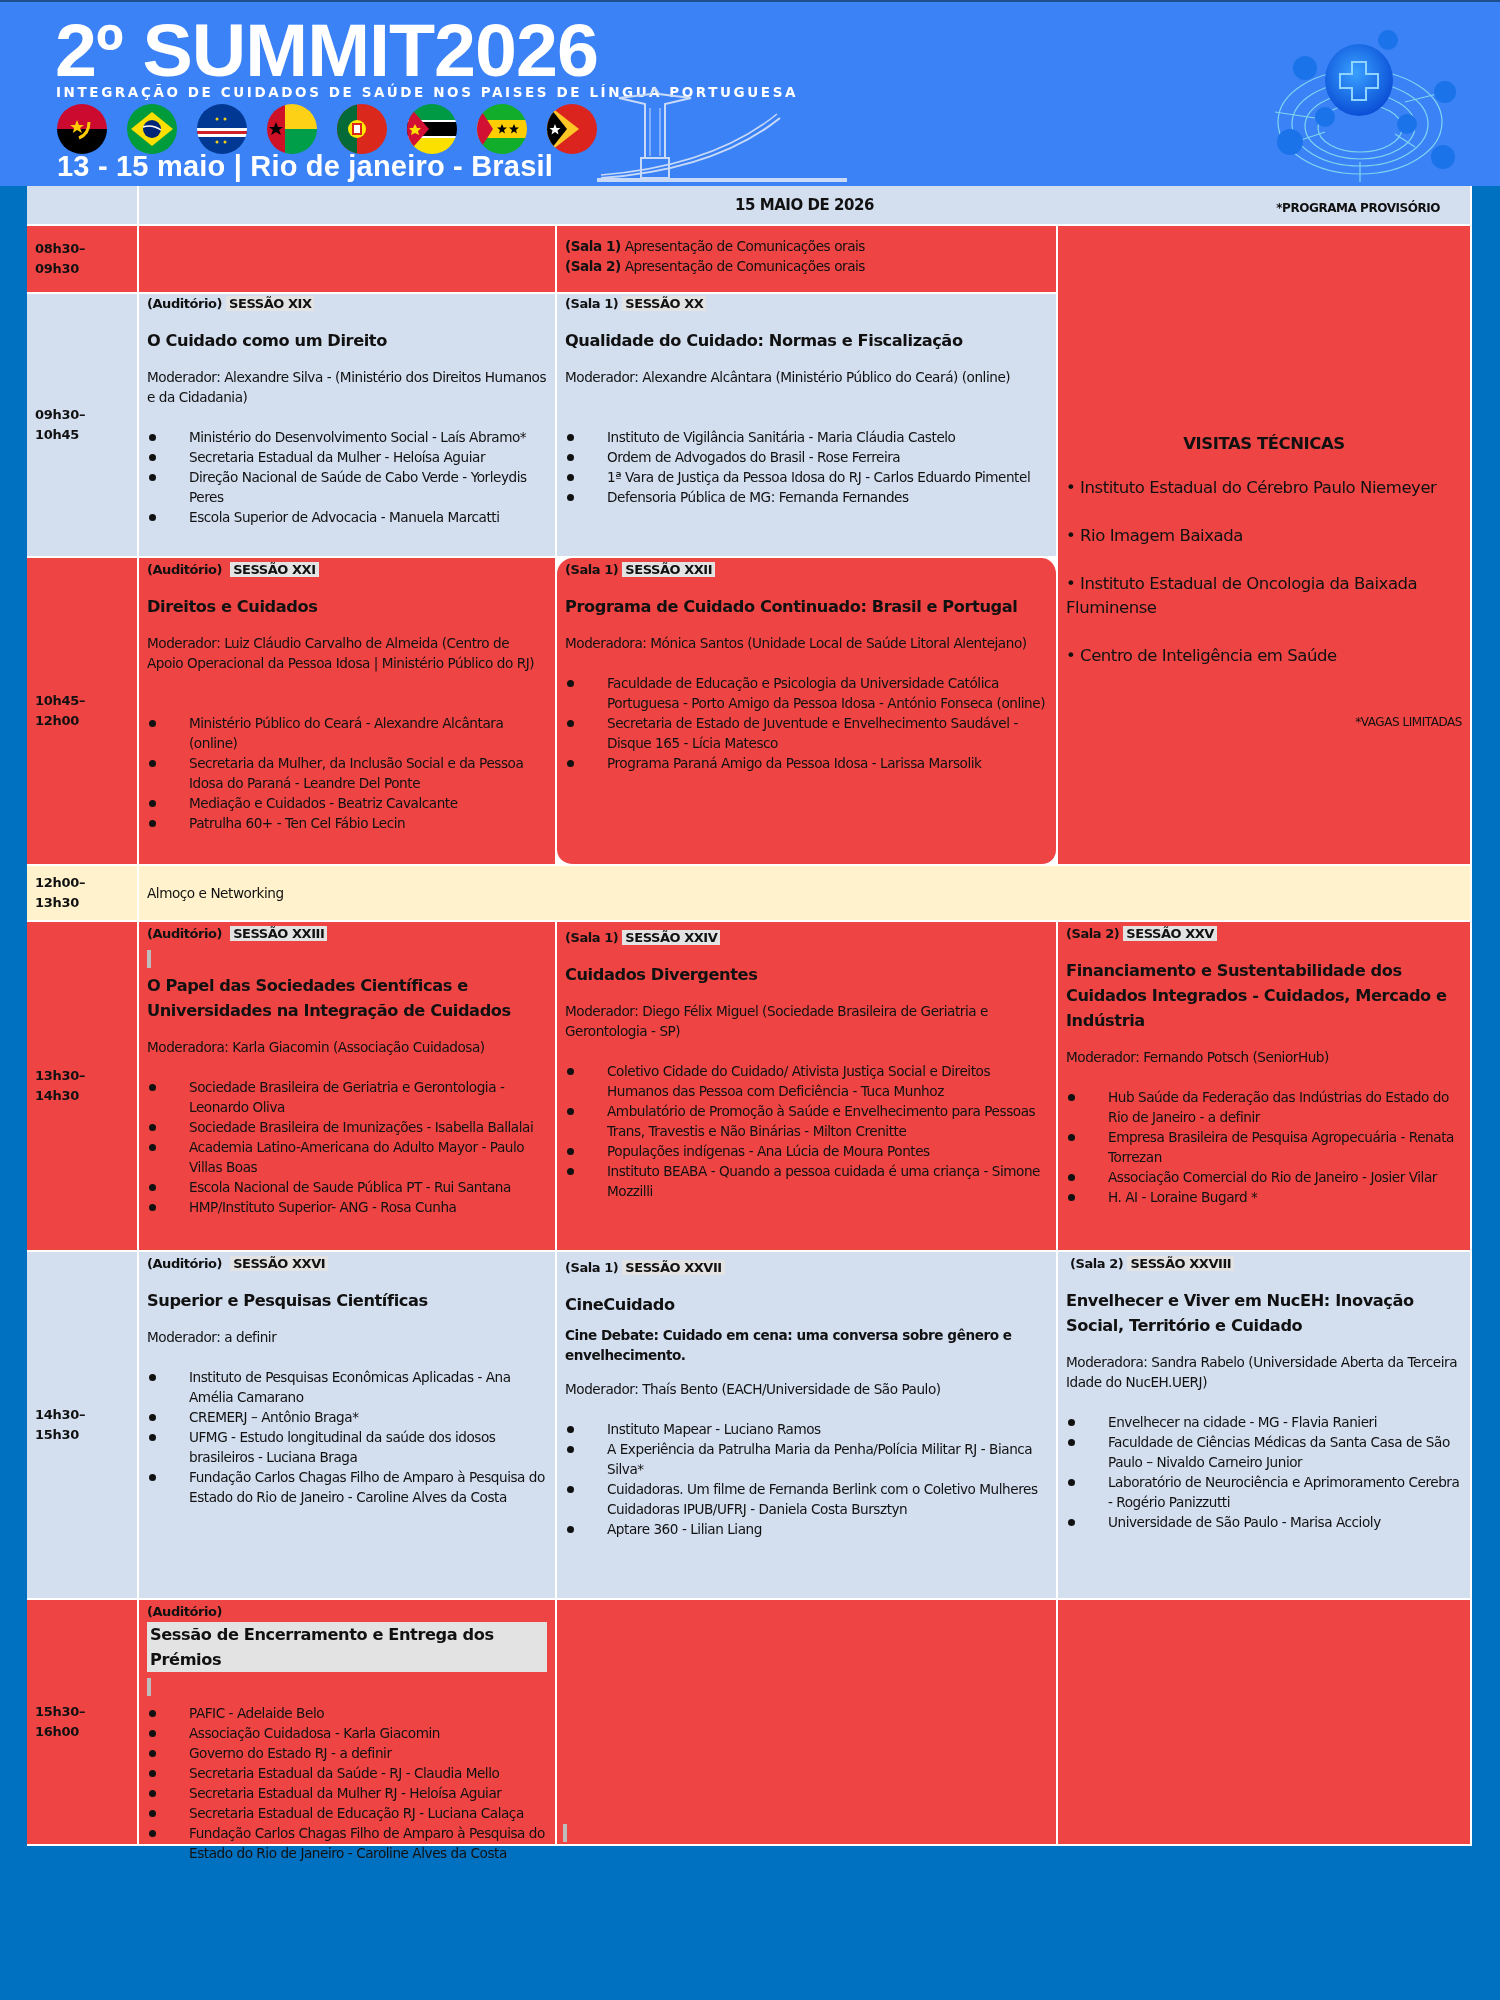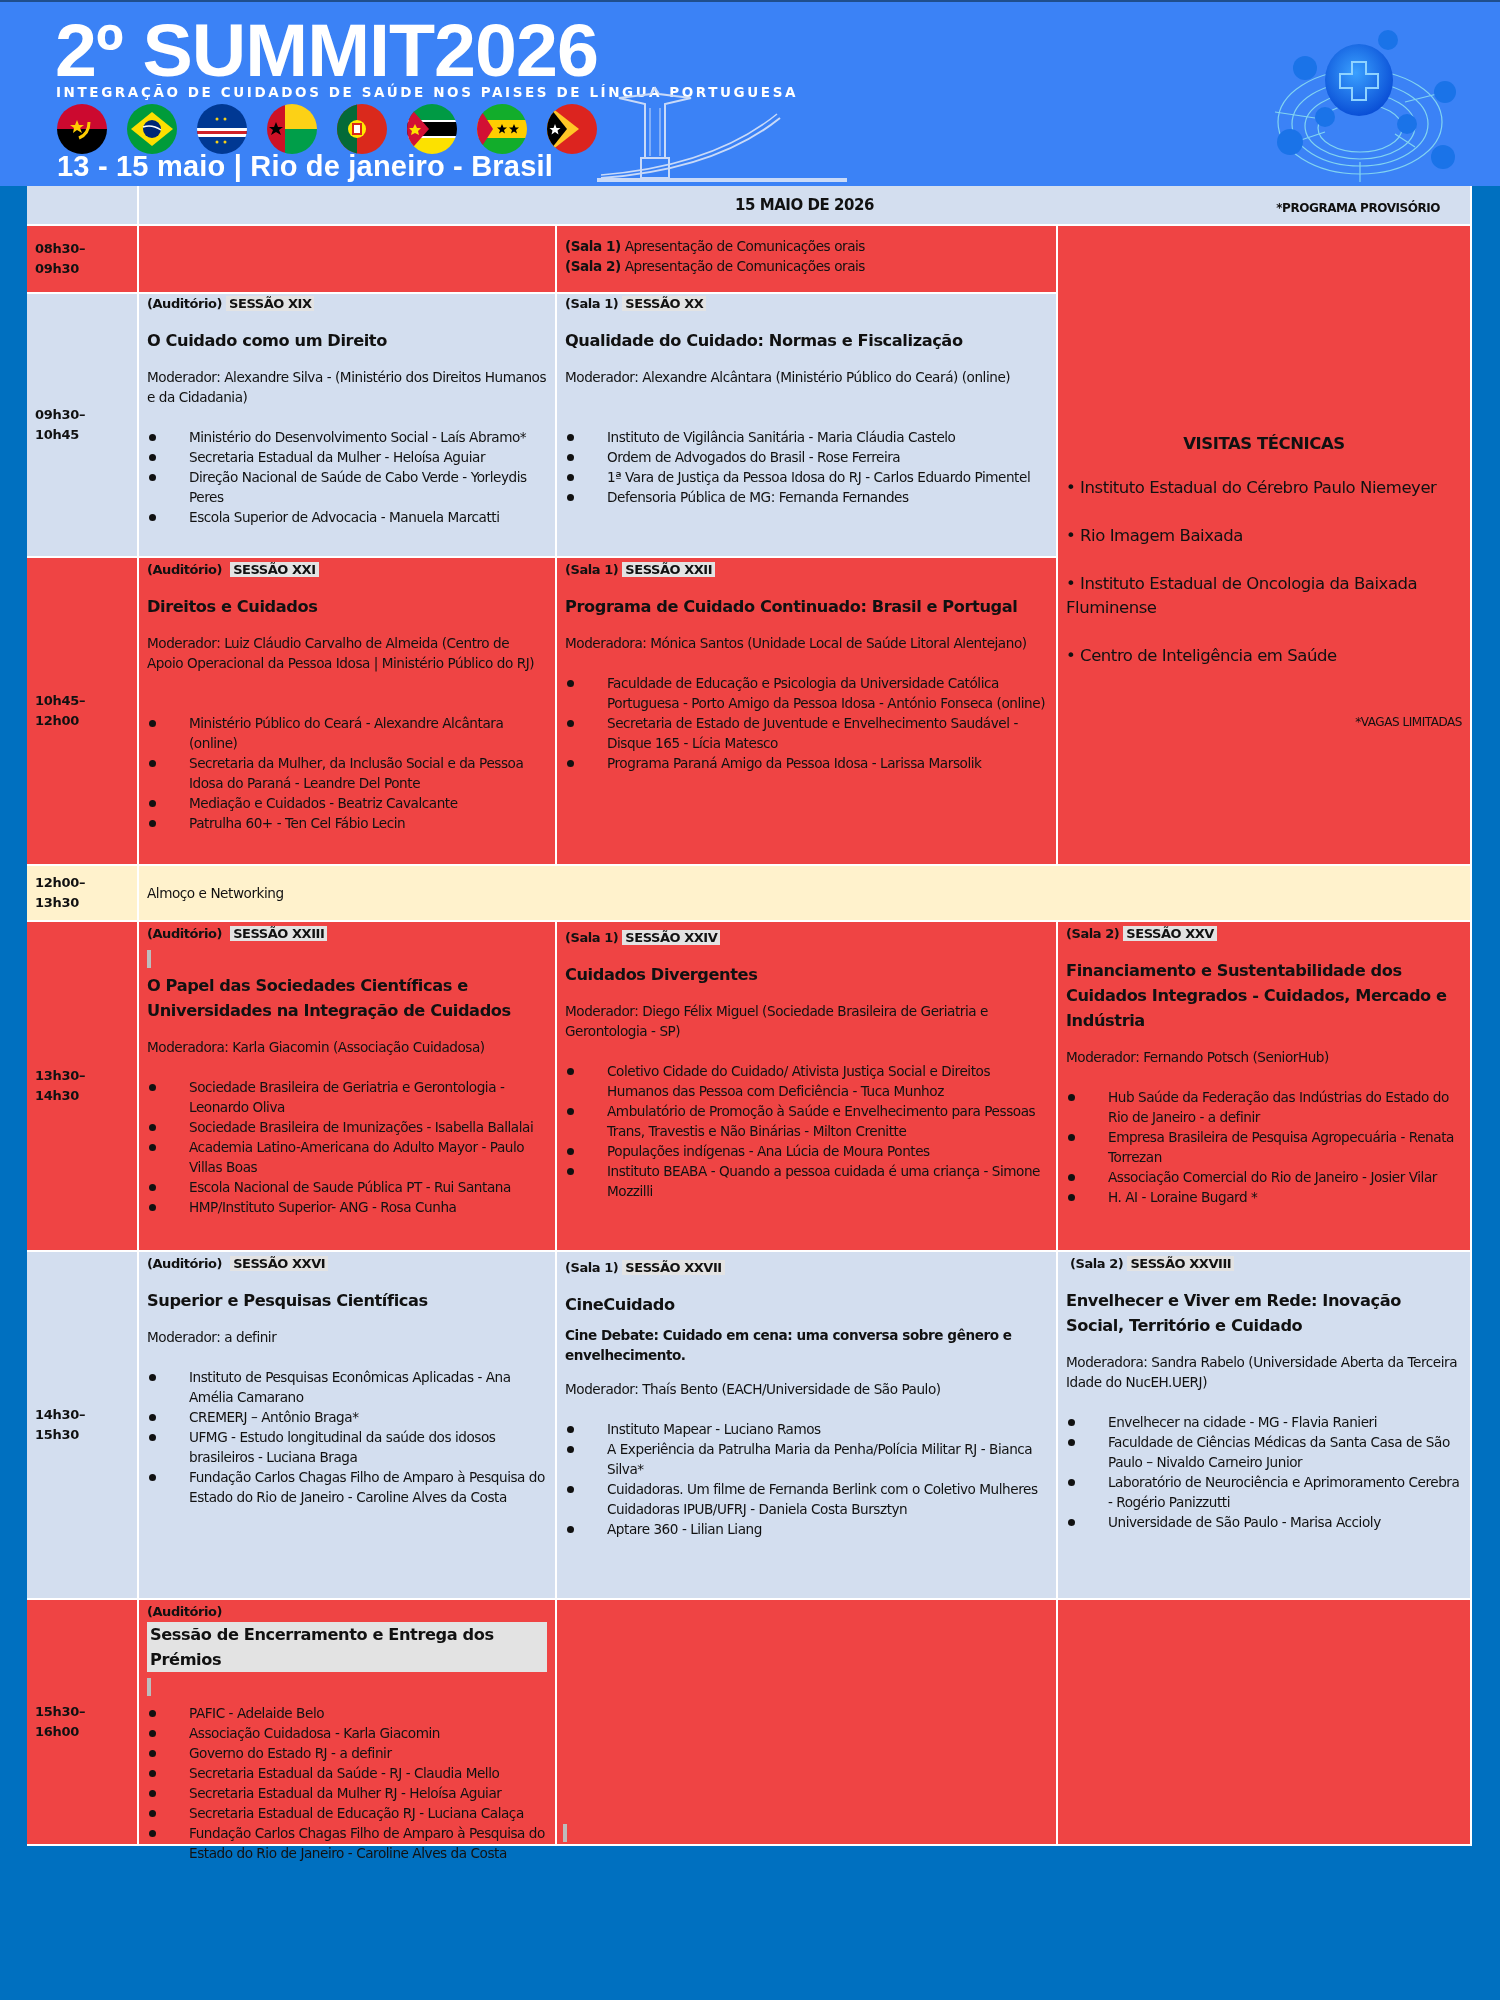--- a/index.html
+++ b/index.html
@@ -273,21 +273,21 @@
     <div class="room"><span class="room-loc">(Auditório)</span>&nbsp; <span class="sess">SESSÃO XXI</span></div>
     <div class="stitle">Direitos e Cuidados</div>
     <div class="mod">Moderador: Luiz Cláudio Carvalho de Almeida (Centro de Apoio Operacional da Pessoa Idosa | Ministério Público do RJ)</div>
     <ul class="spk" style="margin-top:40px;">
       <li>Ministério Público do Ceará - Alexandre Alcântara (online)</li>
       <li>Secretaria da Mulher, da Inclusão Social e da Pessoa Idosa do Paraná - Leandre Del Ponte</li>
       <li>Mediação e Cuidados - Beatriz Cavalcante</li>
       <li>Patrulha 60+ - Ten Cel Fábio Lecin</li>
     </ul>
   </div>
-  <div class="cell light" style="padding-top:2px;">
+  <div class="cell light" style="padding-top:2px;border-radius:16px;">
     <div class="room"><span class="room-loc">(Sala 1)</span> <span class="sess">SESSÃO XXII</span></div>
     <div class="stitle">Programa de Cuidado Continuado: Brasil e Portugal</div>
     <div class="mod">Moderadora: Mónica Santos (Unidade Local de Saúde Litoral Alentejano)</div>
     <ul class="spk">
       <li>Faculdade de Educação e Psicologia da Universidade Católica Portuguesa - Porto Amigo da Pessoa Idosa - António Fonseca  (online)</li>
       <li>Secretaria de Estado de Juventude e Envelhecimento Saudável - Disque 165 - Lícia Matesco</li>
       <li>Programa Paraná Amigo da Pessoa Idosa - Larissa Marsolik</li>
     </ul>
   </div>
 
@@ -352,21 +352,21 @@
     <div class="mod">Moderador: Thaís Bento (EACH/Universidade de São Paulo)</div>
     <ul class="spk">
       <li>Instituto Mapear - Luciano Ramos</li>
       <li>A Experiência da Patrulha Maria da Penha/Polícia Militar RJ - Bianca Silva*</li>
       <li> Cuidadoras. Um filme de Fernanda Berlink com o Coletivo Mulheres Cuidadoras IPUB/UFRJ - Daniela Costa Bursztyn</li>
       <li>Aptare 360 - Lilian Liang</li>
     </ul>
   </div>
   <div class="cell mid" style="padding-top:2px;">
     <div class="room">&nbsp;<span class="room-loc">(Sala 2)</span> <span class="sess">SESSÃO XXVIII</span></div>
-    <div class="stitle">Envelhecer e Viver em Rede: Inovação Social, Território e Cuidado</div>
+    <div class="stitle">Envelhecer e Viver em NucEH: Inovação Social, Território e Cuidado</div>
     <div class="mod">Moderadora: Sandra Rabelo (Universidade Aberta da Terceira Idade do NucEH.UERJ)</div>
     <ul class="spk">
       <li>Envelhecer na cidade - MG - Flavia Ranieri</li>
       <li>Faculdade de Ciências Médicas da Santa Casa de São Paulo – Nivaldo Carneiro Junior</li>
       <li>Laboratório de Neurociência e Aprimoramento Cerebra - Rogério Panizzutti</li>
       <li>Universidade de São Paulo - Marisa Accioly</li>
     </ul>
   </div>
 
   <div class="cell light time">15h30–16h00</div>

